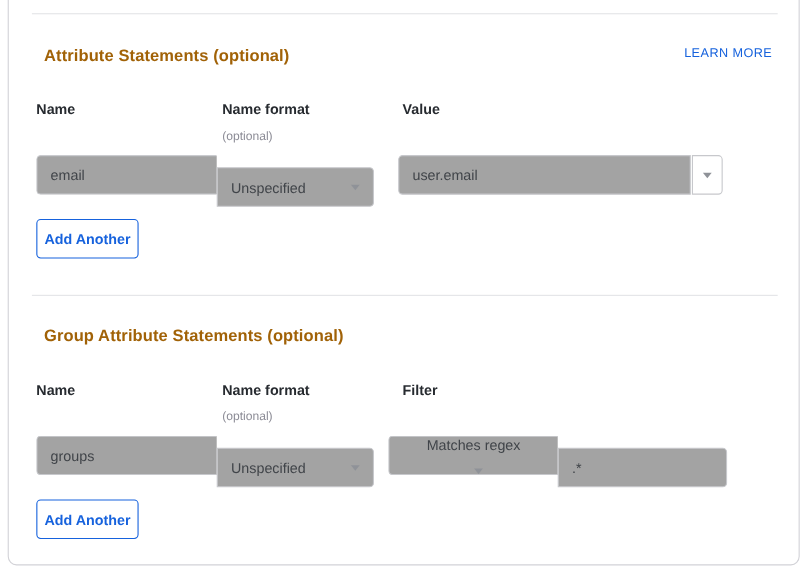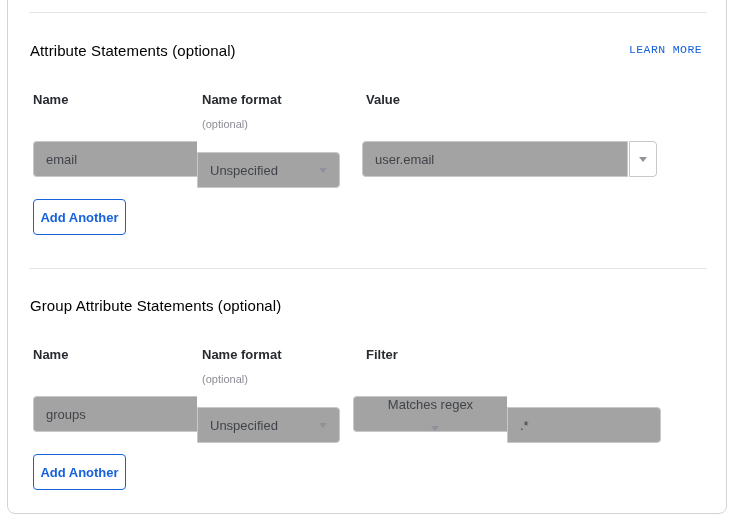--- a/index.html
+++ b/index.html
@@ -18,37 +18,36 @@
     border-radius: 8px;
     background: #ffffff;
   }
   .divider {
     position: absolute;
     left: 29px; width: 678px; height: 1px;
     background: #e3e4e7;
   }
   .section-heading {
     position: absolute;
-    left: 30px;
+    left: 40px;
     font-size: 15px;
-    font-weight: normal;
-    color: #000000;
+    font-weight: bold;
+    color: #a16207;
     letter-spacing: 0.1px;
   }
   .learn-more {
     position: absolute;
     left: 620px; top: 43px;
     width: 82px;
     font-size: 11.5px;
     letter-spacing: 0.4px;
     color: #1662dd;
     cursor: pointer;
     text-align: right;
     white-space: nowrap;
-    font-family: Liberation Mono, monospace;
   }
   .col-label {
     position: absolute;
     font-size: 13px;
     font-weight: bold;
     color: #272b30;
   }
   .optional-note {
     position: absolute;
     font-size: 11px;

